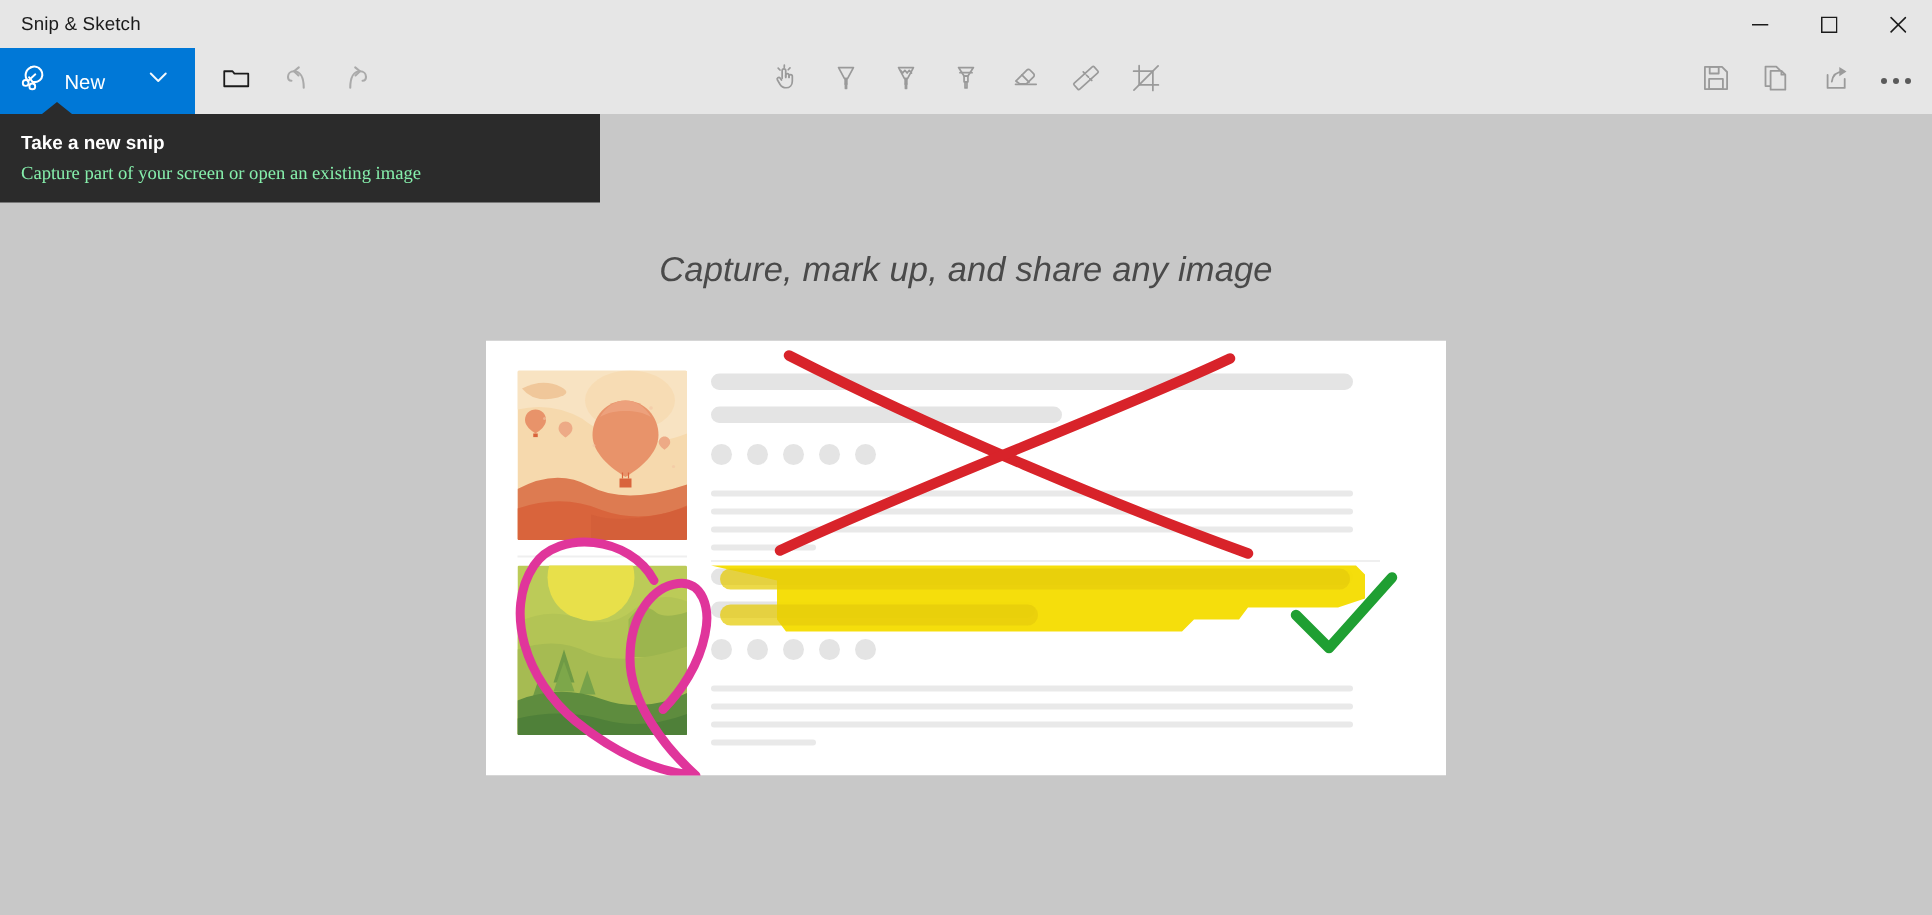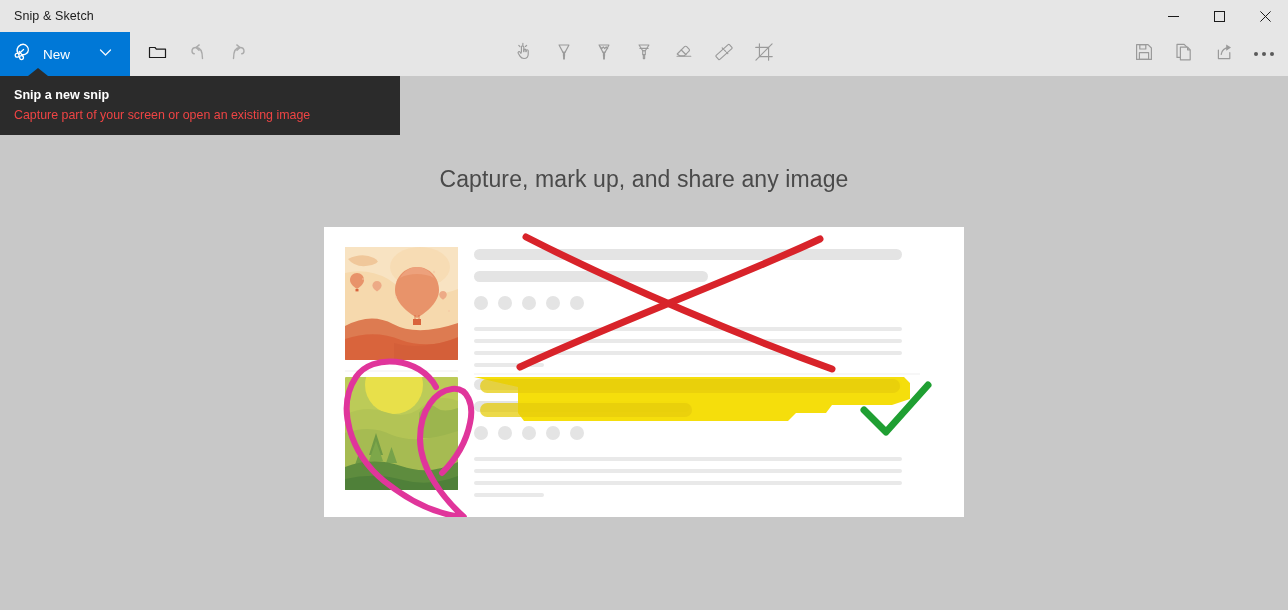--- a/index.html
+++ b/index.html
@@ -56,30 +56,30 @@
   .dots{display:flex;align-items:center;gap:4px;}
   .dots i{width:4px;height:4px;border-radius:50%;background:#5a5a5a;display:block;}
 
   
   .tooltip{
     position:absolute;left:0;top:76px;width:400px;height:59px;
     background:#2b2b2b;color:#fff;box-sizing:border-box;
     padding:12px 14px 0 14px;z-index:40;
   }
   .tooltip .tt-title{font-size:12.6px;font-weight:bold;color:#ffffff;line-height:15px;}
-  .tooltip .tt-sub{font-size:12.4px;color:#ef4444;line-height:16px;margin-top:4px;}
+  .tooltip .tt-sub{font-size:12.4px;color:#86efac;line-height:16px;margin-top:4px;font-family:Liberation Serif, serif;}
   .tt-arrow{
     position:absolute;left:28px;top:-8px;width:0;height:0;
     border-left:10px solid transparent;border-right:10px solid transparent;
     border-bottom:8px solid #2b2b2b;
   }
 
   
   .content{
-    position:absolute;top:76px;left:0;width:1288px;height:534px;background:#c8c8c8;
+    position:absolute;top:76px;left:0;width:1288px;height:534px;background:#c8c8c8;font-style:italic;
   }
   .headline{
     position:absolute;top:90px;left:0;width:1288px;text-align:center;
     font-size:23px;color:#4a4a4a;font-weight:400;letter-spacing:.1px;
   }
   .art-wrap{
     position:absolute;left:324px;top:151px;width:640px;height:290px;
   }
   .art{width:640px;height:290px;display:block;}
 </style>
@@ -272,21 +272,21 @@
           <i></i>
             <i></i>
             <i></i>
         </span>
       </div>
     </div>
   </div>
 
   <div class="tooltip">
     <div class="tt-arrow"></div>
-    <div class="tt-title">Snip a new snip</div>
+    <div class="tt-title">Take a new snip</div>
     <div class="tt-sub">Capture part of your screen or open an existing image</div>
   </div>
 
   <div class="content">
 
     <div class="headline">Capture, mark up, and share any image</div>
 
     <div class="art-wrap">
       <svg class="art" viewBox="0 0 640 290" xmlns="http://www.w3.org/2000/svg">
         <defs>

